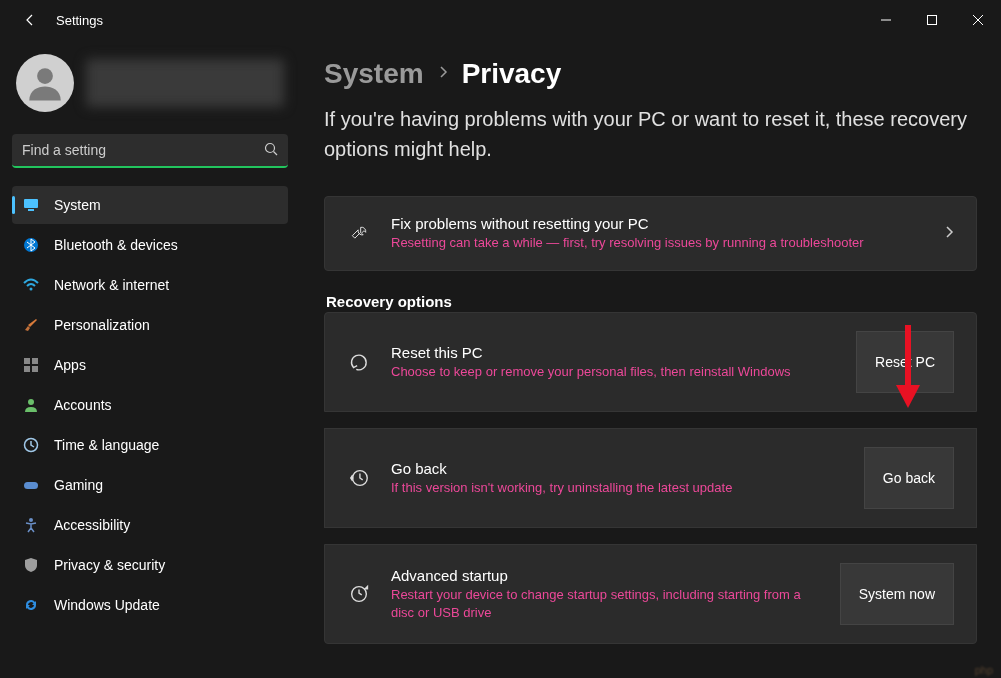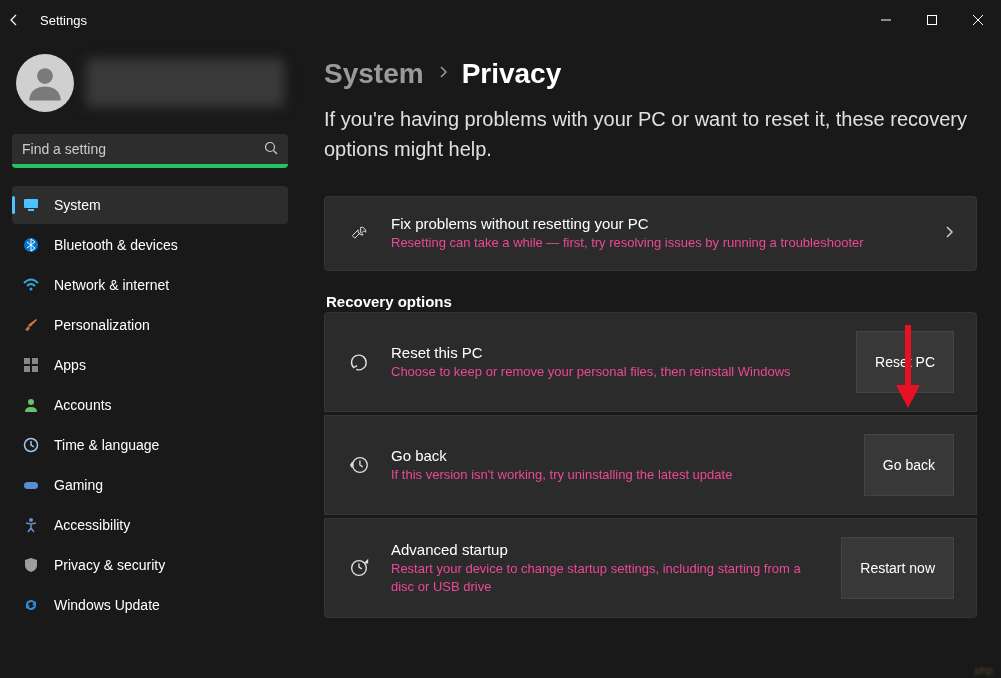--- a/index.html
+++ b/index.html
@@ -1,32 +1,32 @@
 <!DOCTYPE html>
 <html><head>
   <meta charset="utf-8">
   <style>
     * { margin: 0; padding: 0; box-sizing: border-box; font-family: "Segoe UI", sans-serif; }
     body { background: #191919; color: #fff; width: 1001px; height: 678px; overflow: hidden; position: relative; }
     
-    .titlebar { display: flex; align-items: center; height: 40px; }
+    .titlebar { display: flex; align-items: center; height: 40px; padding-left: 16px; }
     .back-btn { width: 28px; height: 28px; display: flex; align-items: center; justify-content: center; color: #fff; font-size: 16px; margin-right: 12px; cursor: pointer; }
     .titlebar-title { font-size: 13px; font-weight: 400; }
     .window-controls { margin-left: auto; display: flex; }
     .window-ctrl { width: 46px; height: 32px; display: flex; align-items: center; justify-content: center; cursor: pointer; font-size: 12px; }
     
     .main-layout { display: flex; height: calc(100% - 40px); }
     
     .sidebar { width: 300px; padding: 8px 12px 0 12px; flex-shrink: 0; }
     .profile { display: flex; align-items: center; margin-bottom: 16px; padding: 6px 4px; }
     .avatar { width: 58px; height: 58px; border-radius: 50%; background: #d0d0d0; display: flex; align-items: center; justify-content: center; margin-right: 12px; flex-shrink: 0; }
     .avatar svg { width: 42px; height: 42px; }
     .profile-text { flex: 1; height: 48px; background: #3a3a3a; border-radius: 4px; filter: blur(6px); }
     
-    .search-box { display: flex; align-items: center; background: #2d2d2d; border-radius: 4px; border-bottom: 4px solid #22c55e; height: 34px; padding: 0 10px; margin-bottom: 18px; }
+    .search-box { display: flex; align-items: center; background: #2d2d2d; border-radius: 4px; border-bottom: 2px solid #22c55e; height: 34px; padding: 0 10px; margin-bottom: 18px; }
     .search-box input { flex: 1; background: transparent; border: none; color: #fff; font-size: 14px; outline: none; }
     .search-box input::placeholder { color: #ccc; }
     .search-icon { font-size: 14px; color: #ccc; }
     
     .nav-list { list-style: none; }
     .nav-item { display: flex; align-items: center; height: 38px; padding: 0 10px; border-radius: 4px; cursor: pointer; margin-bottom: 2px; position: relative; }
     .nav-item.active { background: #2d2d2d; }
     .nav-item.active::before { content: ""; position: absolute; left: 0; top: 10px; bottom: 10px; width: 3px; background: #4cc2ff; border-radius: 2px; }
     .nav-icon { width: 18px; height: 18px; margin-right: 14px; display: flex; align-items: center; justify-content: center; font-size: 14px; }
     .nav-label { font-size: 14px; }
@@ -41,21 +41,21 @@
     .card { background: #2b2b2b; border: 1px solid #353535; border-radius: 4px; padding: 18px 22px; display: flex; align-items: center; gap: 20px; margin-bottom: 6px; cursor: default; }
     .card.clickable { cursor: pointer; }
     .card-icon { width: 24px; height: 24px; display: flex; align-items: center; justify-content: center; flex-shrink: 0; }
     .card-body { flex: 1; }
     .card-title { font-size: 15px; font-weight: 400; margin-bottom: 2px; }
     .card-desc { font-size: 13px; color: #ec4899; line-height: 1.4; }
     .card-chevron { font-size: 14px; color: #ccc; }
     .card-btn { background: #383838; border: 1px solid #444; color: #fff; padding: 22px 18px; border-radius: 0; font-size: 14px; cursor: pointer; }
     
     .section-title { font-size: 15px; font-weight: 600; margin: 22px 0 2px 2px; }
-    .card-group .card { margin-bottom: 3px; border-radius: 0; }
+    .card-group .card { margin-bottom: 16px; border-radius: 0; }
     .card-group .card:first-child { border-top-left-radius: 4px; border-top-right-radius: 4px; }
     .card-group .card:last-child { border-bottom-left-radius: 4px; border-bottom-right-radius: 4px; }
     
     .arrow-overlay { position: absolute; pointer-events: none; }
     .watermark { position: absolute; bottom: 2px; right: 8px; color: #b85; font-size: 11px; opacity: 0.35; filter: blur(1px); }
   </style>
 </head>
 <body>
 
 <div class="titlebar">
@@ -270,21 +270,21 @@
             <svg width="22" height="22" viewBox="0 0 24 24">
               <circle cx="12" cy="12" r="8" stroke="#ddd" fill="none" stroke-width="1.5"></circle>
               <path d="M12 7v4l3 2" stroke="#ddd" fill="none" stroke-width="1.5"></path>
               <path d="M19 5l3-3v5h-5z" fill="#ddd"></path>
             </svg>
           </div>
     <div class="card-body">
       <div class="card-title">Advanced startup</div>
       <div class="card-desc">Restart your device to change startup settings, including starting from a disc or USB drive</div>
     </div>
-    <button class="card-btn">Restart now</button>
+    <button class="card-btn">System now</button>
         </div>
       </div>
   </main>
 </div>
 
 <svg class="arrow-overlay" style="left:888px; top:320px;" width="40" height="90">
   <line x1="20" y1="5" x2="20" y2="70" stroke="#e81123" stroke-width="6"></line>
   <polygon points="20,88 8,65 32,65" fill="#e81123"></polygon>
 </svg>
 

